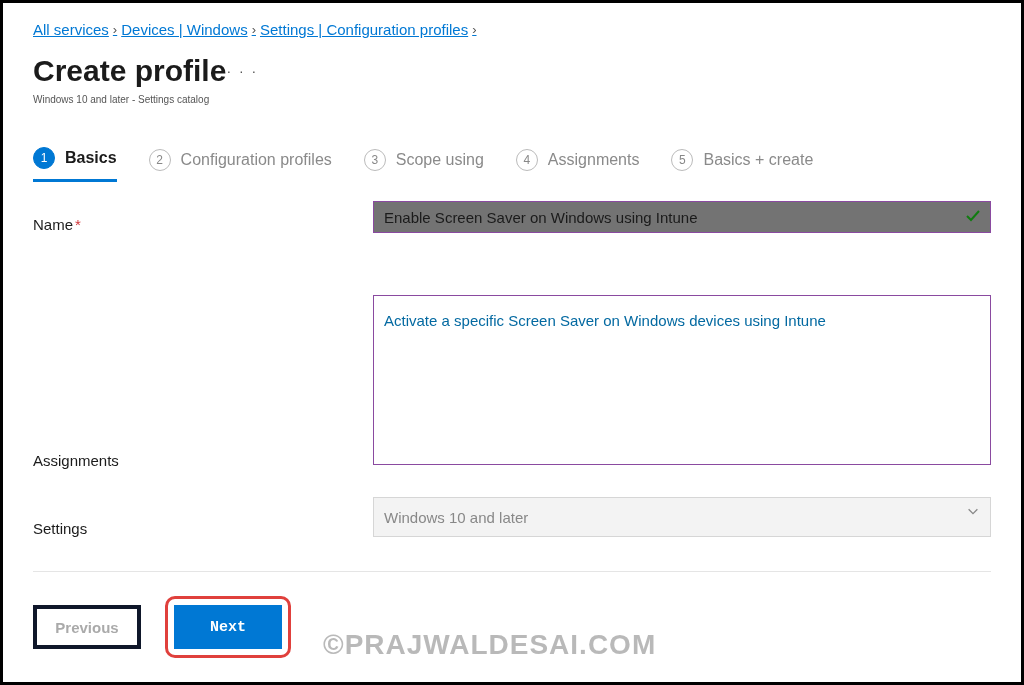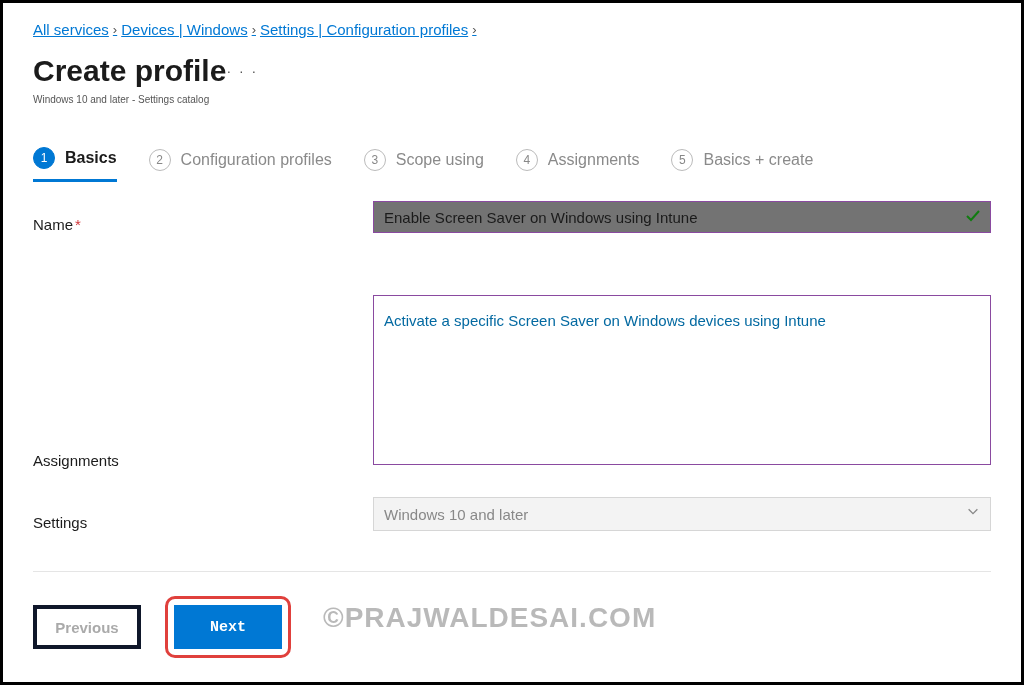--- a/index.html
+++ b/index.html
@@ -24,30 +24,30 @@
   .step.active { border-bottom: 3px solid #0078d4; }
 
   .form-area { margin-top: 18px; }
   .form-row { display: flex; align-items: flex-end; margin-bottom: 28px; }
   .form-label { width: 340px; font-size: 15px; color: #1b1b1b; padding-top: 6px; }
   .req { color: #d13438; margin-left: 2px; }
   .field-wrap { flex: 1; position: relative; }
   .text-input { width: 100%; height: 32px; border: 1px solid #8a4aa0; background: #737373; padding: 4px 34px 4px 10px; font-size: 15px; color: #1b1b1b; outline: none; }
   .check { position: absolute; right: 10px; top: 6px; color: #107c10; font-size: 16px; }
   .textarea { width: 100%; height: 170px; border: 1px solid #8a4aa0; background: #fff; padding: 16px 10px; font-size: 15px; color: #0369a1; resize: none; outline: none; margin-top: 34px; }
-  .select-disabled { width: 100%; height: 34px; border: 1px solid #d6d6d6; background: #f3f3f3; padding: 4px 34px 4px 10px; font-size: 15px; color: #888; position: relative; display: flex; align-items: center; }
+  .select-disabled { width: 100%; height: 40px; border: 1px solid #d6d6d6; background: #f3f3f3; padding: 4px 34px 4px 10px; font-size: 15px; color: #888; position: relative; display: flex; align-items: center; }
   .chev-down { position: absolute; right: 10px; top: 6px; color: #888; }
   .chev-down svg { width: 14px; height: 14px; }
 
   .footer { border-top: 1px solid #e5e5e5; padding: 24px 0; margin-top: auto; display: flex; gap: 24px; align-items: center; }
   .btn { min-width: 108px; height: 44px; font-size: 15px; font-weight: 600; cursor: pointer; border: 4px solid #0f172a; background: #fff; color: #888; }
   .btn.disabled { color: #aaa; }
   .btn.primary { background: #0078d4; border-color: #0078d4; color: #fff; font-family: Liberation Mono, monospace; }
   .next-wrap { border: 3px solid #e0403c; border-radius: 10px; padding: 6px; }
-  .watermark { position: absolute; left: 320px; top: 599px; font-size: 28px; font-weight: 700; color: rgba(100,100,100,0.45); letter-spacing: 1px; pointer-events: none; }
+  .watermark { position: absolute; left: 320px; top: 626px; font-size: 28px; font-weight: 700; color: rgba(100,100,100,0.45); letter-spacing: 1px; pointer-events: none; }
 </style>
 </head>
 <body>
 
 <div class="inner">
 
   <nav class="breadcrumb">
     <a>All services</a>
     <span class="chev">›</span>
     <a>Devices | Windows</a>

